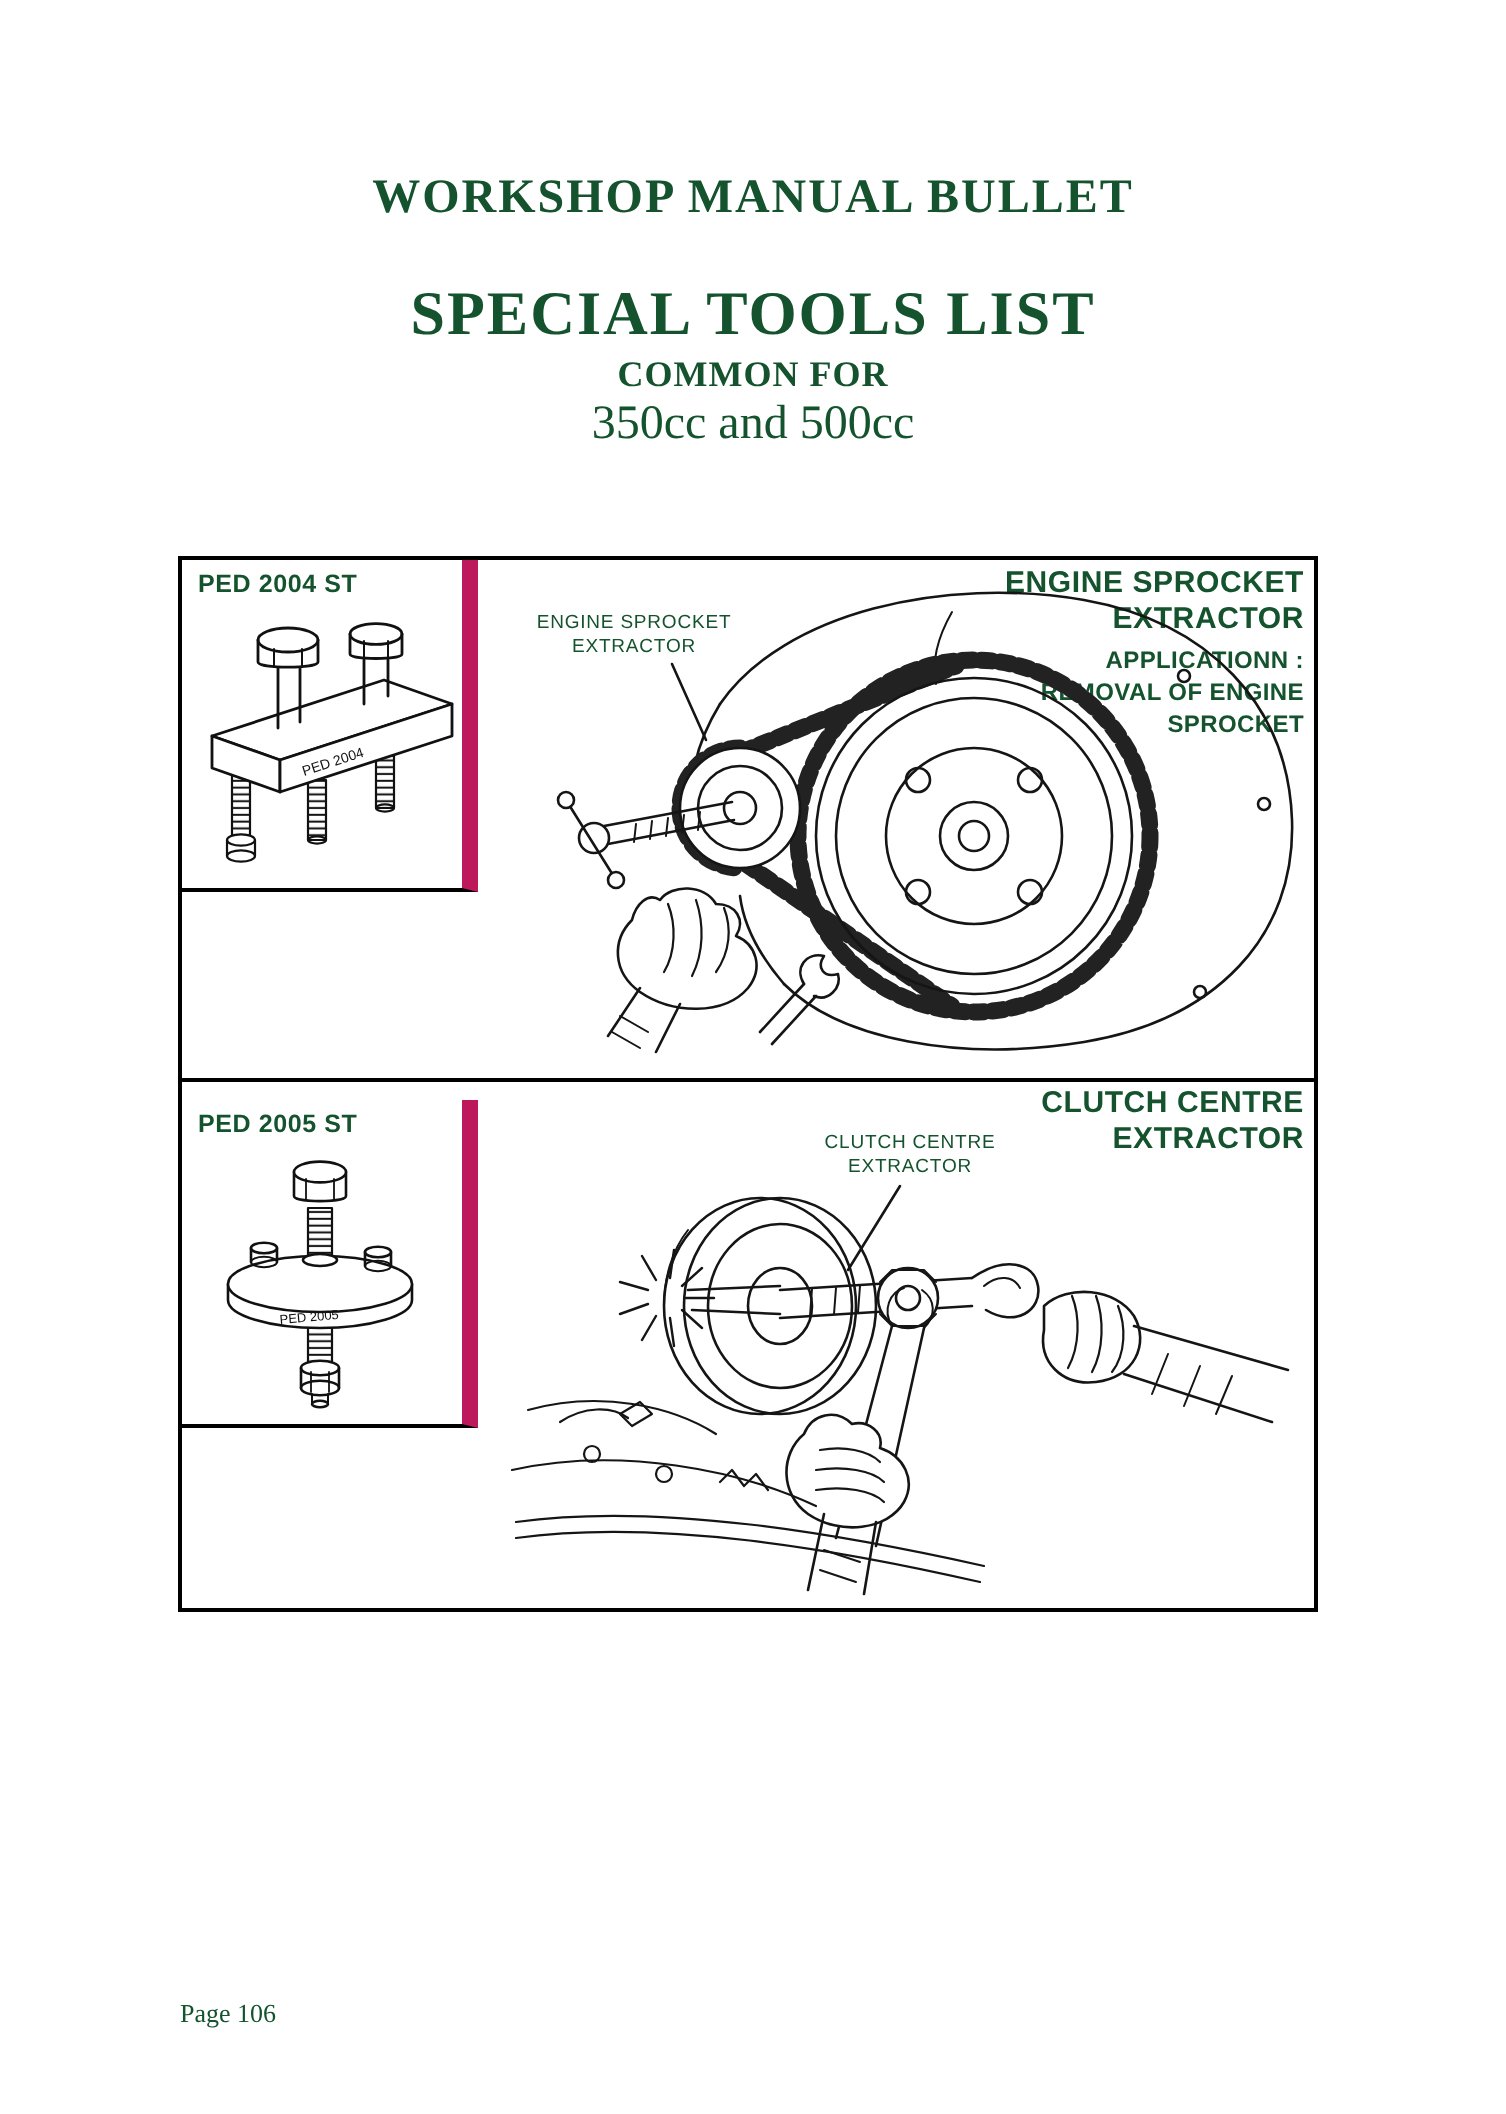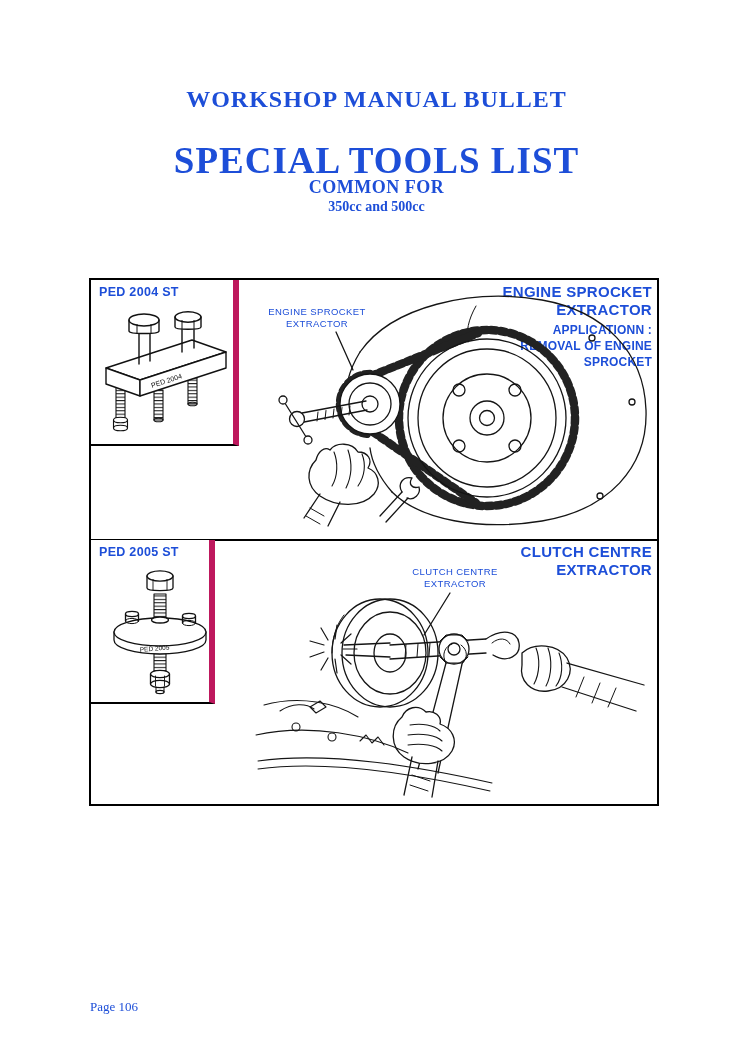--- a/index.html
+++ b/index.html
@@ -1,32 +1,32 @@
 <!DOCTYPE html>
 <html><head>
 <meta charset="utf-8">
 <style>
   * { margin:0; padding:0; box-sizing:border-box; }
   html,body { background:#fff; }
-  .page { position:relative; width:753px; height:1057px; background:#fff; color:#1d4ed8;
+  .page { position:relative; width:753px; height:1057px; background:#fff; color:#14532d;
           font-family:"Liberation Serif", serif; overflow:hidden; }
   .abs { position:absolute; }
   .center { left:0; width:100%; text-align:center; }
   .manual-title { top:86px;  font-size:24px; font-weight:bold; letter-spacing:1px; }
-  .tools-title  { top:139px; font-size:37px; font-weight:bold; letter-spacing:1px; }
+  .tools-title  { top:139px; font-size:31px; font-weight:bold; letter-spacing:1px; }
   .common-for   { top:177px; font-size:18px; font-weight:bold; letter-spacing:0.5px; }
-  .models       { top:199px; font-size:14px; font-weight:bold; }
+  .models       { top:199px; font-size:24px; font-weight:normal; }
 
   .figure-box { left:89px; top:278px; width:570px; height:528px; border:2px solid #000; }
   .divider { position:absolute; left:0; width:100%; top:259px; height:2px; background:#000; }
 
   .thumb { position:absolute; left:0; background:#fff;
-           border-right:6px solid #be185d; border-bottom:2px solid #000; }
+           border-right:8px solid #be185d; border-bottom:2px solid #000; }
   .thumb1 { top:0; width:148px; height:166px; }
-  .thumb2 { top:260px; width:124px; height:164px; }
+  .thumb2 { top:270px; width:148px; height:164px; }
   .tool-code { position:absolute; top:5px; left:8px; font-family:"Liberation Sans",sans-serif;
                font-weight:bold; font-size:12.5px; letter-spacing:0.3px; }
   .tool-svg { position:absolute; left:3px; top:24px; }
 
   .callout { position:absolute; text-align:center; font-family:"Liberation Sans",sans-serif;
              font-size:9.5px; line-height:1.3; letter-spacing:0.4px; white-space:pre-line; }
   .callout1 { left:161px; top:26px;  width:130px; }
   .callout2 { left:299px; top:286px; width:130px; }
 
   .panel-head { position:absolute; width:222px; text-align:right;

